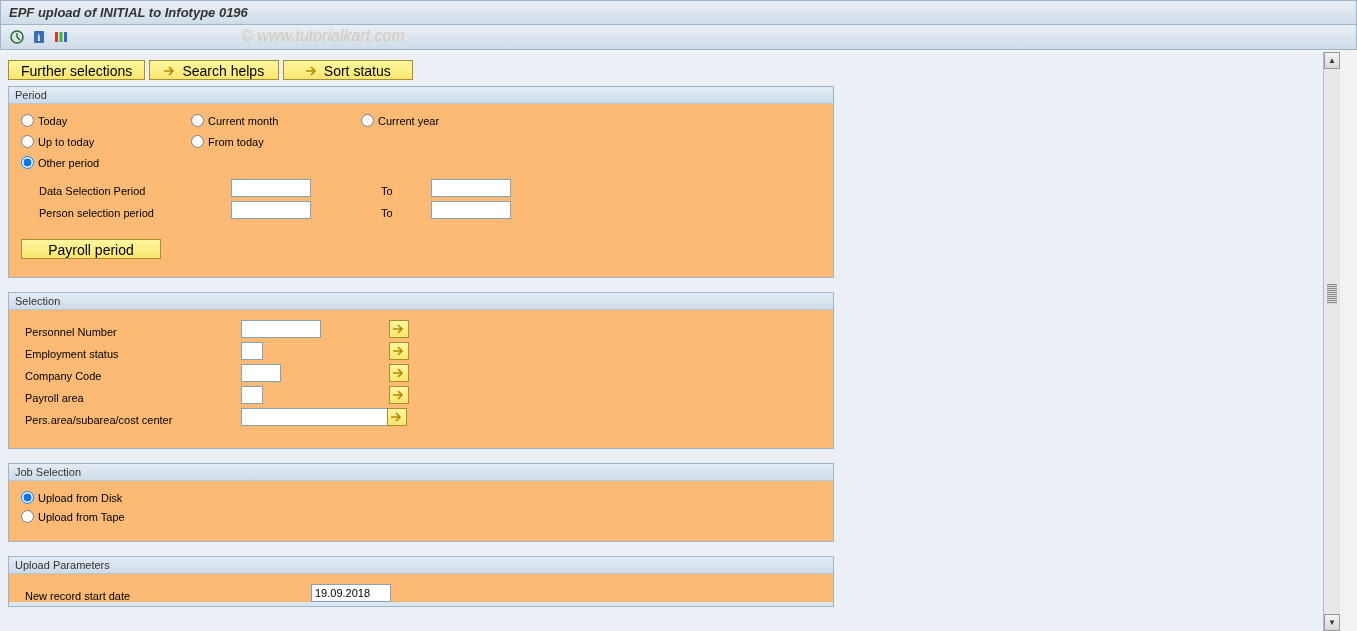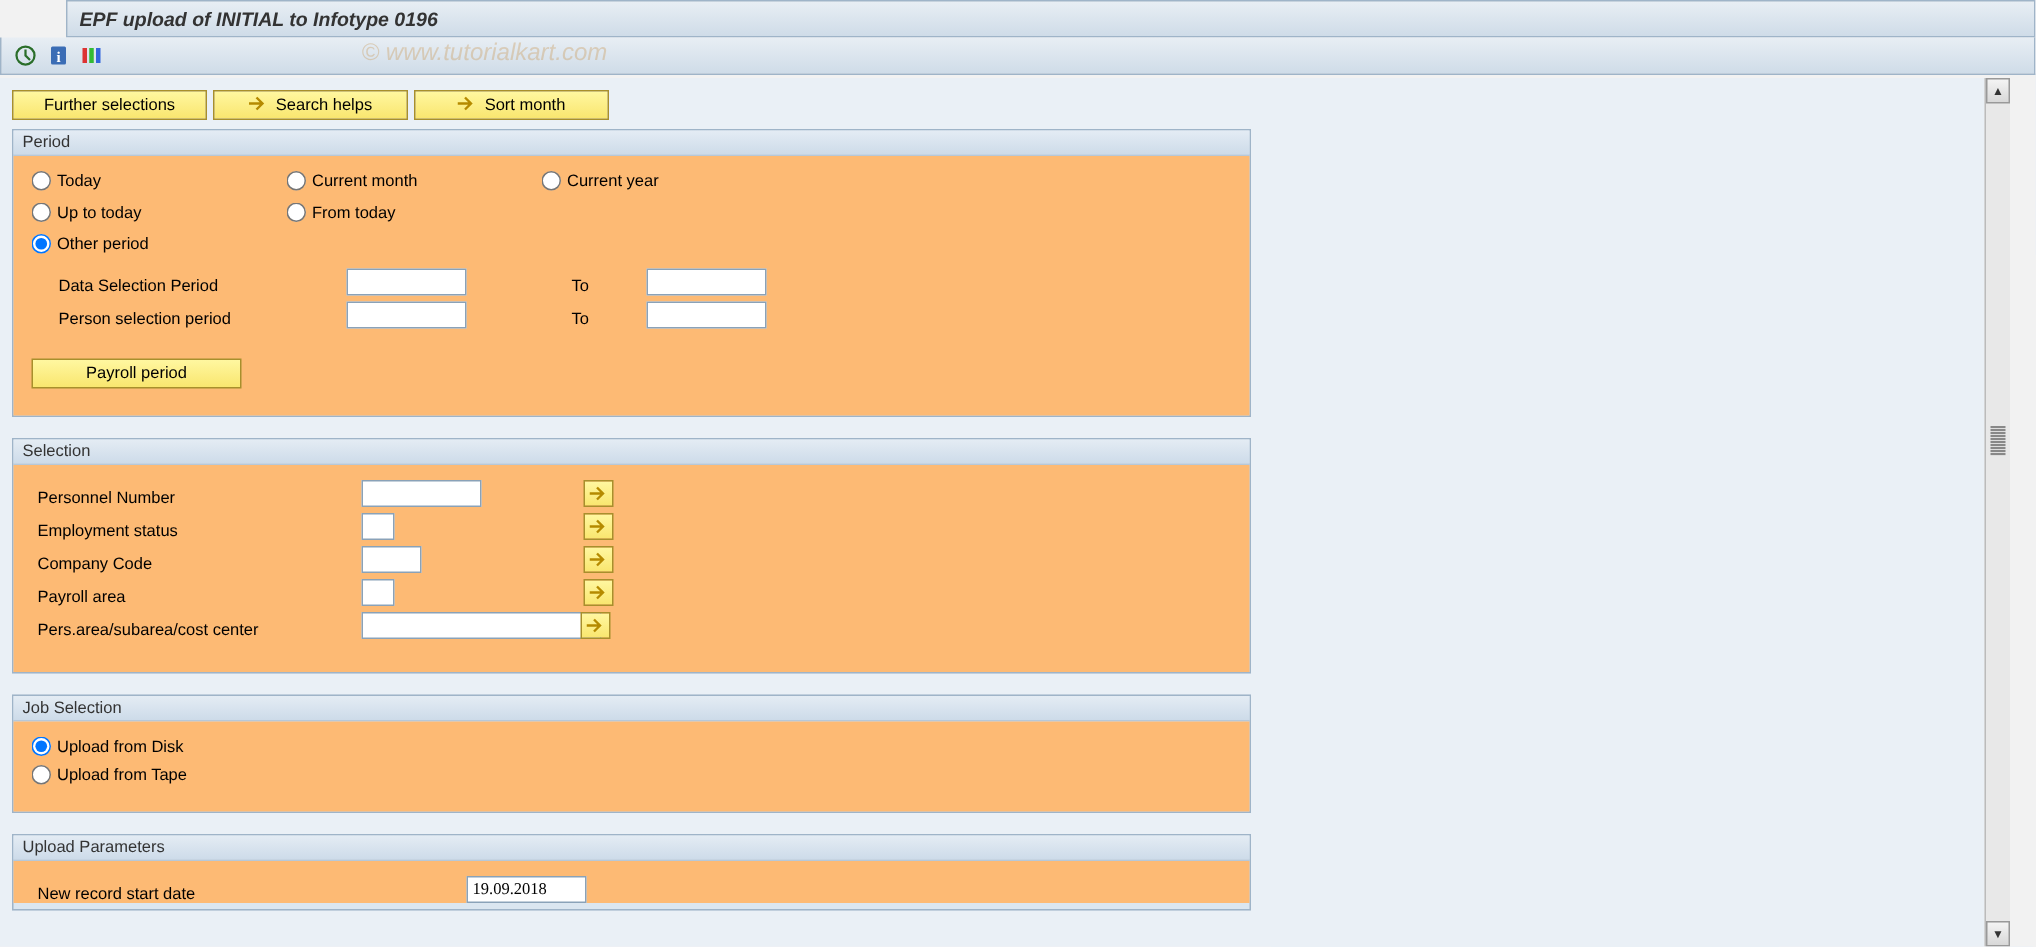--- a/index.html
+++ b/index.html
@@ -13,21 +13,20 @@
     position: relative;
   }
   .title-bar {
     background: linear-gradient(to bottom, #e8eef4, #cfdce8);
     border: 1px solid #9fb4c8;
     padding: 4px 8px;
     font-style: italic;
     font-weight: bold;
     font-size: 13px;
     color: #333;
-    margin-left: 44px;
   }
   .toolbar {
     background: linear-gradient(to bottom, #e8eef4, #cfdce8);
     border: 1px solid #9fb4c8;
     border-top: none;
     padding: 4px 8px;
     display: flex;
     align-items: center;
     gap: 6px;
     position: relative;
@@ -75,25 +74,25 @@
     position: absolute; right: 3px; top: 40%;
     width: 10px; height: 20px;
     background: repeating-linear-gradient(#888,#888 1px,#ddd 1px,#ddd 2px);
     cursor: grab;
   }
   .btn-row { display:flex; gap:4px; margin-bottom:6px; align-items:center; }
   .yellow-btn {
     background: linear-gradient(to bottom,#fff7a0,#f9e66f);
     border: 1px solid #a88f2c;
     padding: 2px 12px;
-    font-size: 11px;
+    font-size: 14px;
     cursor: pointer;
     min-width: 130px;
     text-align: center;
-    display:flex;align-items:center;justify-content:center;gap:6px;
+    display:flex;align-items:flex-start;justify-content:center;gap:6px;
     height: 20px;
   }
   .panel {
     border: 1px solid #9fb4c8;
     background: #dbe6f0;
     margin-bottom: 14px;
     width: 826px;
   }
   .panel-title {
     padding: 2px 6px;
@@ -113,21 +112,21 @@
   .form-row .lbl { width: 210px; padding-left: 18px; }
   .form-row .lbl.sel { width: 220px; padding-left: 4px; }
   .form-row .to-lbl { width: 50px; margin-left: 70px; }
   .input {
     background: #fff;
     border: 1px solid #8aa2b8;
     height: 18px;
     padding: 0 3px;
     font-size: 11px;
   }
-  .w80 { width: 80px; font-family: Liberation Serif, serif; }
+  .w80 { width: 80px; }
   .w40 { width: 40px; }
   .w22 { width: 22px; }
   .w160 { width: 160px; }
   .arrow-btn {
     width: 20px; height: 18px;
     background: linear-gradient(to bottom,#fff7a0,#f9e66f);
     border: 1px solid #a88f2c;
     display:flex;align-items:center;justify-content:center;
     cursor:pointer; margin-left: 4px;
   }
@@ -176,21 +175,21 @@
     <button class="yellow-btn">
       <span><svg width="12" height="10" viewBox="0 0 12 10">
               <path d="M0 5 H8 M5 1 L9 5 L5 9" stroke="#b58a00" stroke-width="1.6" fill="none"></path>
             </svg></span>
       <span>Search helps</span>
     </button>
     <button class="yellow-btn">
       <span><svg width="12" height="10" viewBox="0 0 12 10">
               <path d="M0 5 H8 M5 1 L9 5 L5 9" stroke="#b58a00" stroke-width="1.6" fill="none"></path>
             </svg></span>
-      <span>Sort month</span>
+      <span>Sort status</span>
     </button>
   </div>
 
   <div class="panel">
     <div class="panel-title">Period</div>
     <div class="panel-body">
       <div class="radio-grid">
         <label class="radio-item">
               <input type="radio" name="period" style="">
               <span>Today</span>

